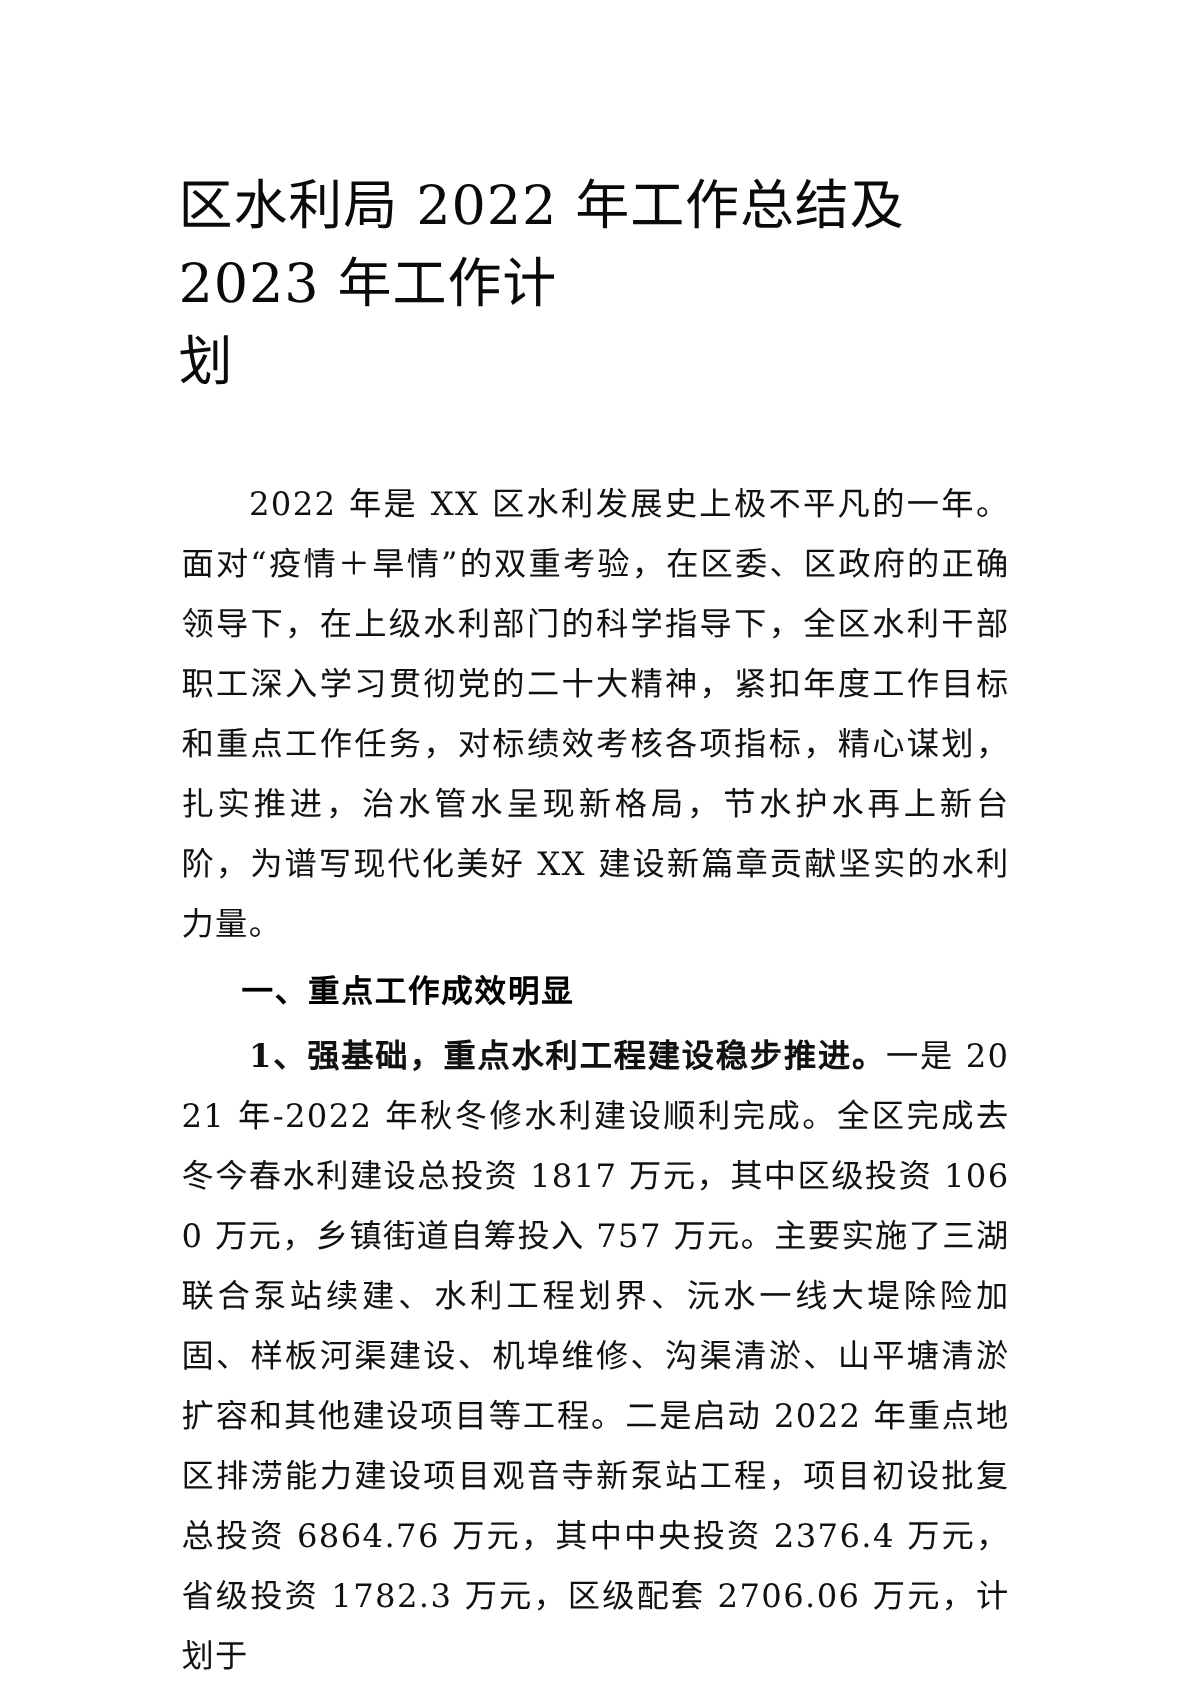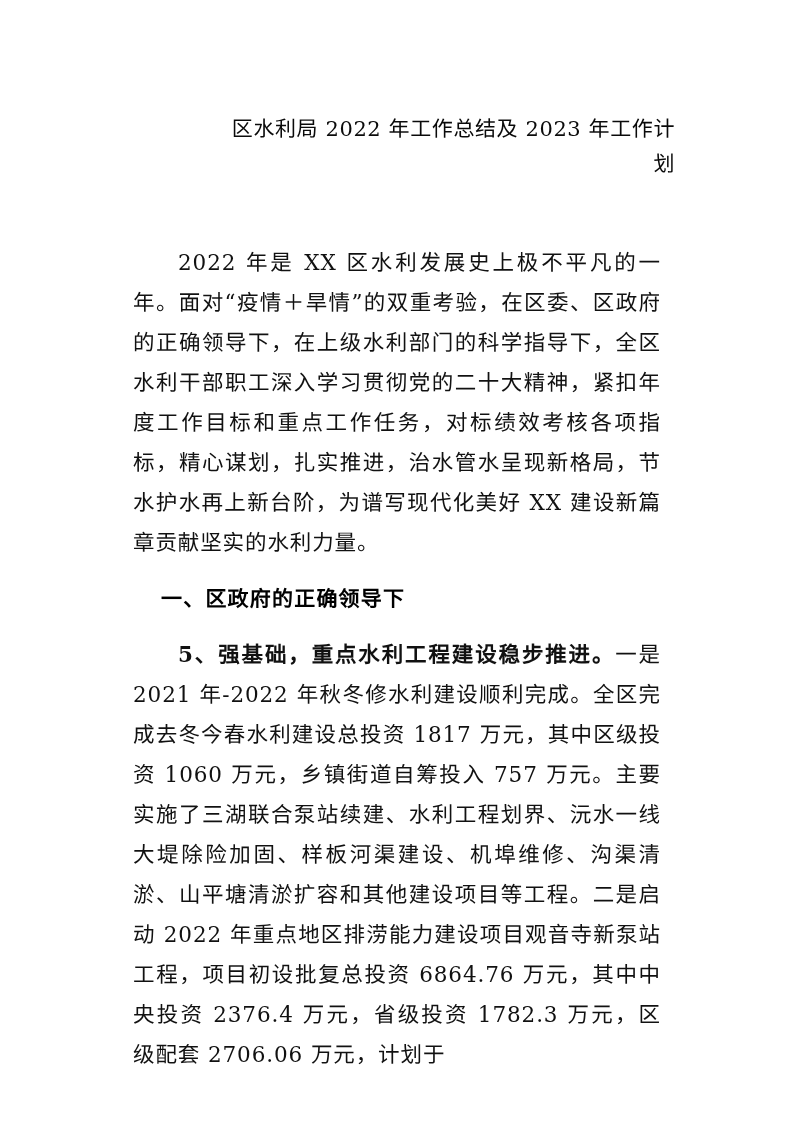--- a/index.html
+++ b/index.html
@@ -30,45 +30,45 @@
   
   .content {
     position: absolute;
     left: 117px;
     top: 112px;
     width: 560px;
   }
 
   
   .doc-title {
-    text-align: right;
+    text-align: left;
     font-family: "DejaVu Serif", "Liberation Serif", serif;
-    font-size: 21px;
-    line-height: 35px;
+    font-size: 36px;
+    line-height: 52px;
     font-weight: normal;
     letter-spacing: 0.6px;
     margin: 0;
     padding: 0 2px;
     color: #0a0a0a;
   }
 
   
   .after-title {
     height: 45px;
   }
 
   
   .para {
     font-size: 21.5px;
     line-height: 40px;
     letter-spacing: 0.9px;
     text-align: justify;
     text-justify: inter-ideograph;
     text-indent: 45px;
-    margin: 16px;
+    margin: 4px;
     color: #111111;
     word-break: break-all;
   }
 
   
   .section-heading {
     font-family: "DejaVu Sans", "Liberation Sans", sans-serif;
     font-size: 21px;
     line-height: 40px;
     font-weight: bold;
@@ -97,19 +97,19 @@
 
     <h1 class="doc-title">
       <span>区水利局 2022 年工作总结及 2023 年工作计</span><br>
       <span>划</span>
     </h1>
 
     <div class="after-title"></div>
 
     <p class="para">2022 年是 XX 区水利发展史上极不平凡的一年。面对“疫情＋旱情”的双重考验，在区委、区政府的正确领导下，在上级水利部门的科学指导下，全区水利干部职工深入学习贯彻党的二十大精神，紧扣年度工作目标和重点工作任务，对标绩效考核各项指标，精心谋划，扎实推进，治水管水呈现新格局，节水护水再上新台阶，为谱写现代化美好 XX 建设新篇章贡献坚实的水利力量。</p>
 
-    <p class="section-heading">一、区政府的正确领导下</p>
+    <p class="section-heading">一、重点工作成效明显</p>
 
 
-    <p class="para"><span class="lead-bold">5、强基础，重点水利工程建设稳步推进。</span><span class="run">一是 2021 年-2022 年秋冬修水利建设顺利完成。全区完成去冬今春水利建设总投资 1817 万元，其中区级投资 1060 万元，乡镇街道自筹投入 757 万元。主要实施了三湖联合泵站续建、水利工程划界、沅水一线大堤除险加固、样板河渠建设、机埠维修、沟渠清淤、山平塘清淤扩容和其他建设项目等工程。二是启动 2022 年重点地区排涝能力建设项目观音寺新泵站工程，项目初设批复总投资 6864.76 万元，其中中央投资 2376.4 万元，省级投资 1782.3 万元，区级配套 2706.06 万元，计划于</span></p>
+    <p class="para"><span class="lead-bold">1、强基础，重点水利工程建设稳步推进。</span><span class="run">一是 2021 年-2022 年秋冬修水利建设顺利完成。全区完成去冬今春水利建设总投资 1817 万元，其中区级投资 1060 万元，乡镇街道自筹投入 757 万元。主要实施了三湖联合泵站续建、水利工程划界、沅水一线大堤除险加固、样板河渠建设、机埠维修、沟渠清淤、山平塘清淤扩容和其他建设项目等工程。二是启动 2022 年重点地区排涝能力建设项目观音寺新泵站工程，项目初设批复总投资 6864.76 万元，其中中央投资 2376.4 万元，省级投资 1782.3 万元，区级配套 2706.06 万元，计划于</span></p>
 
   </div>
 </div>
 
 </body></html>

